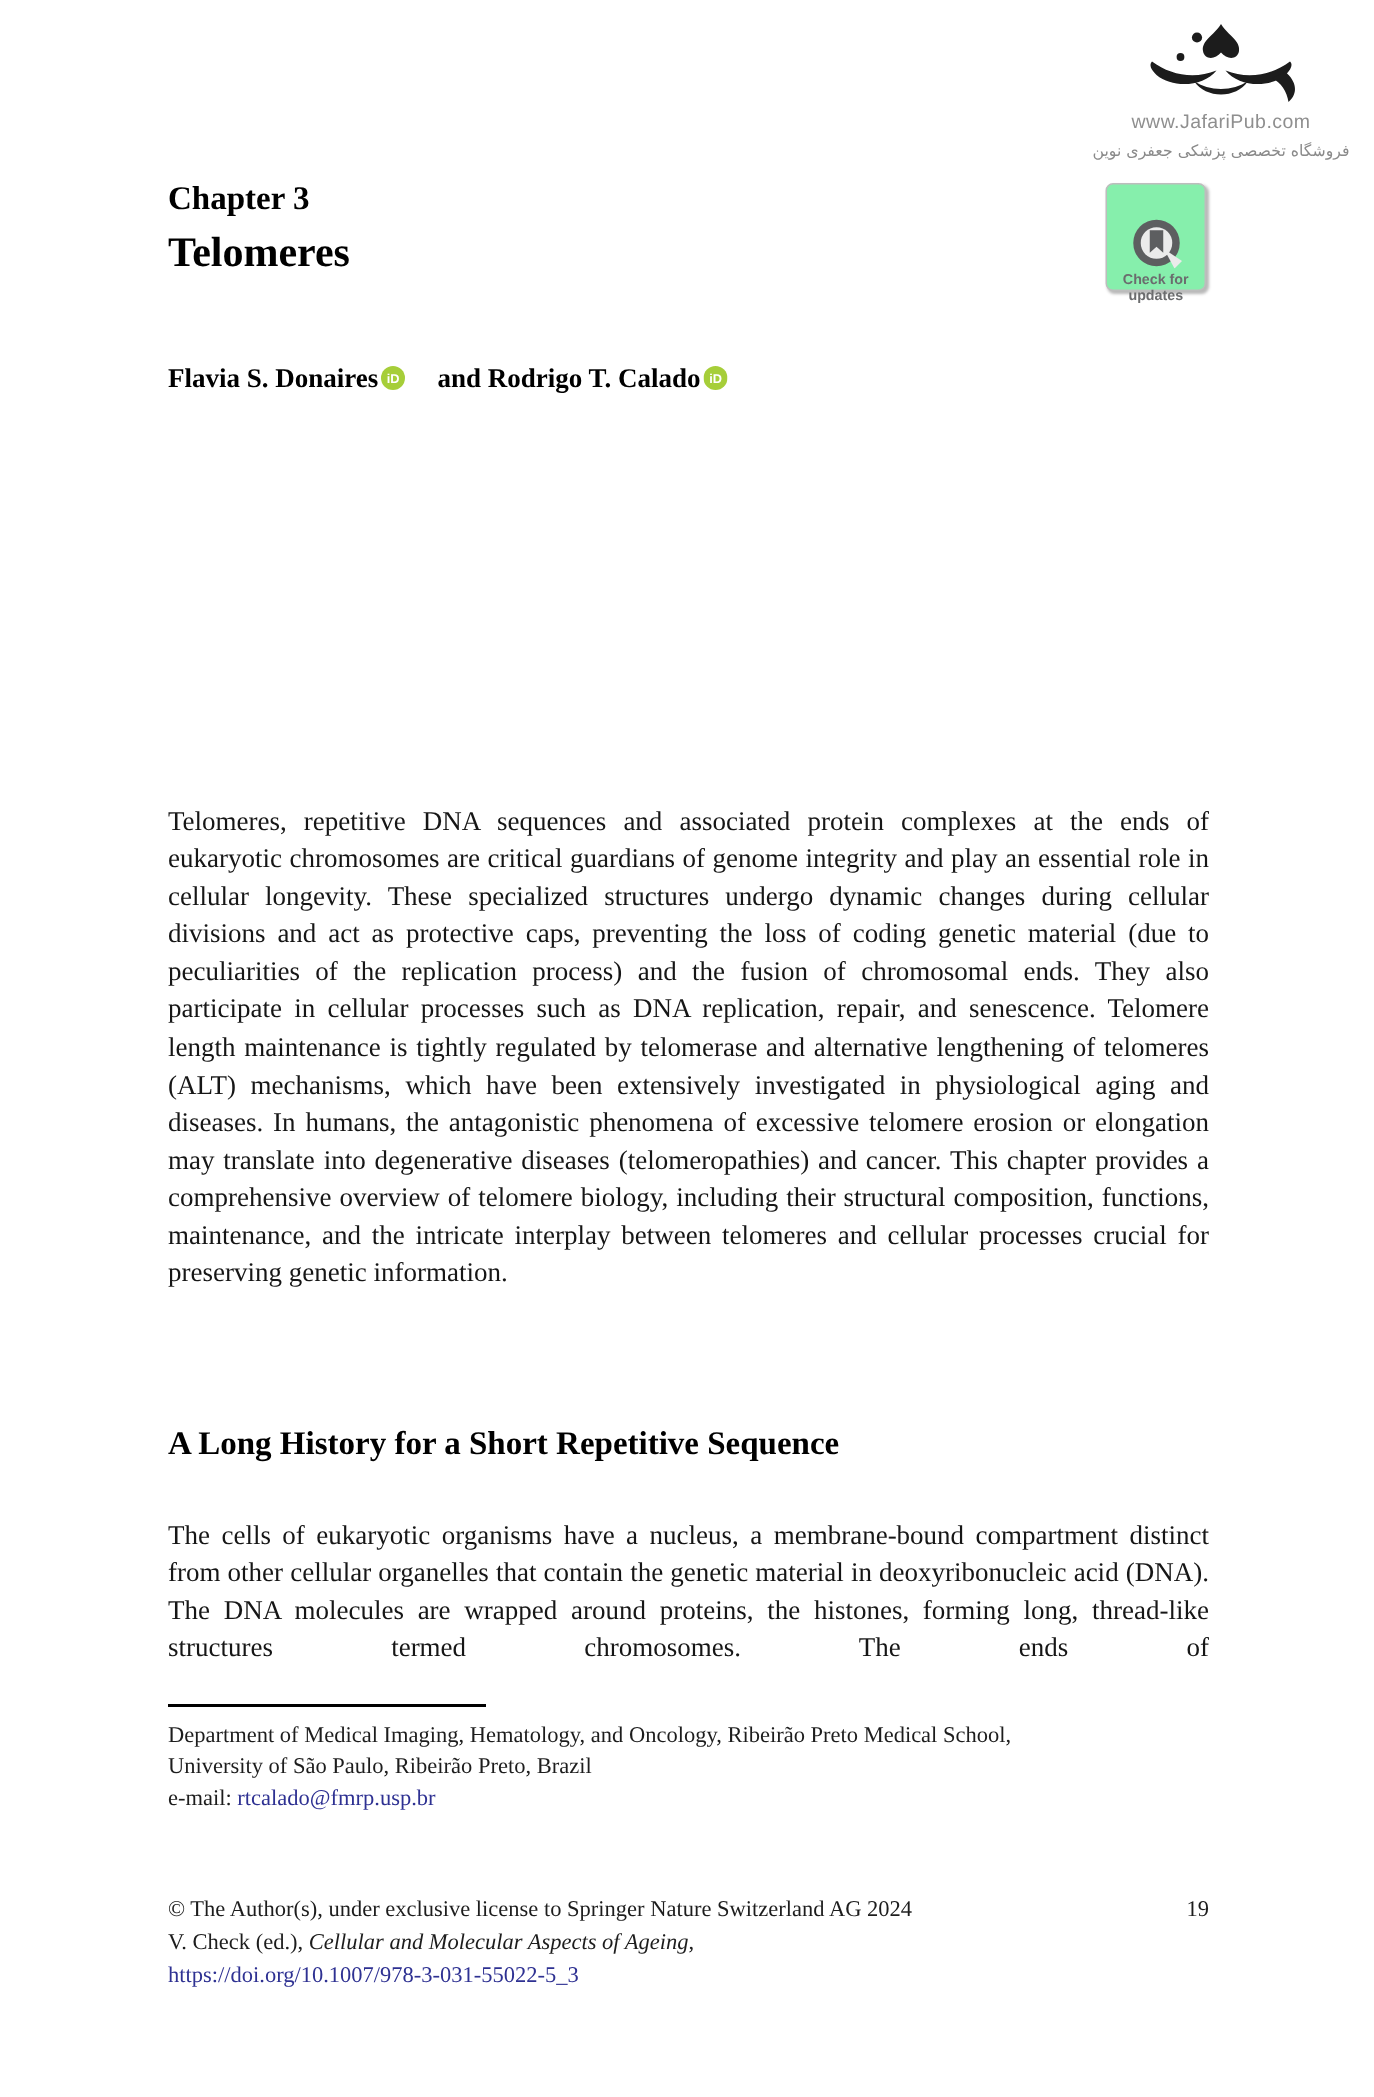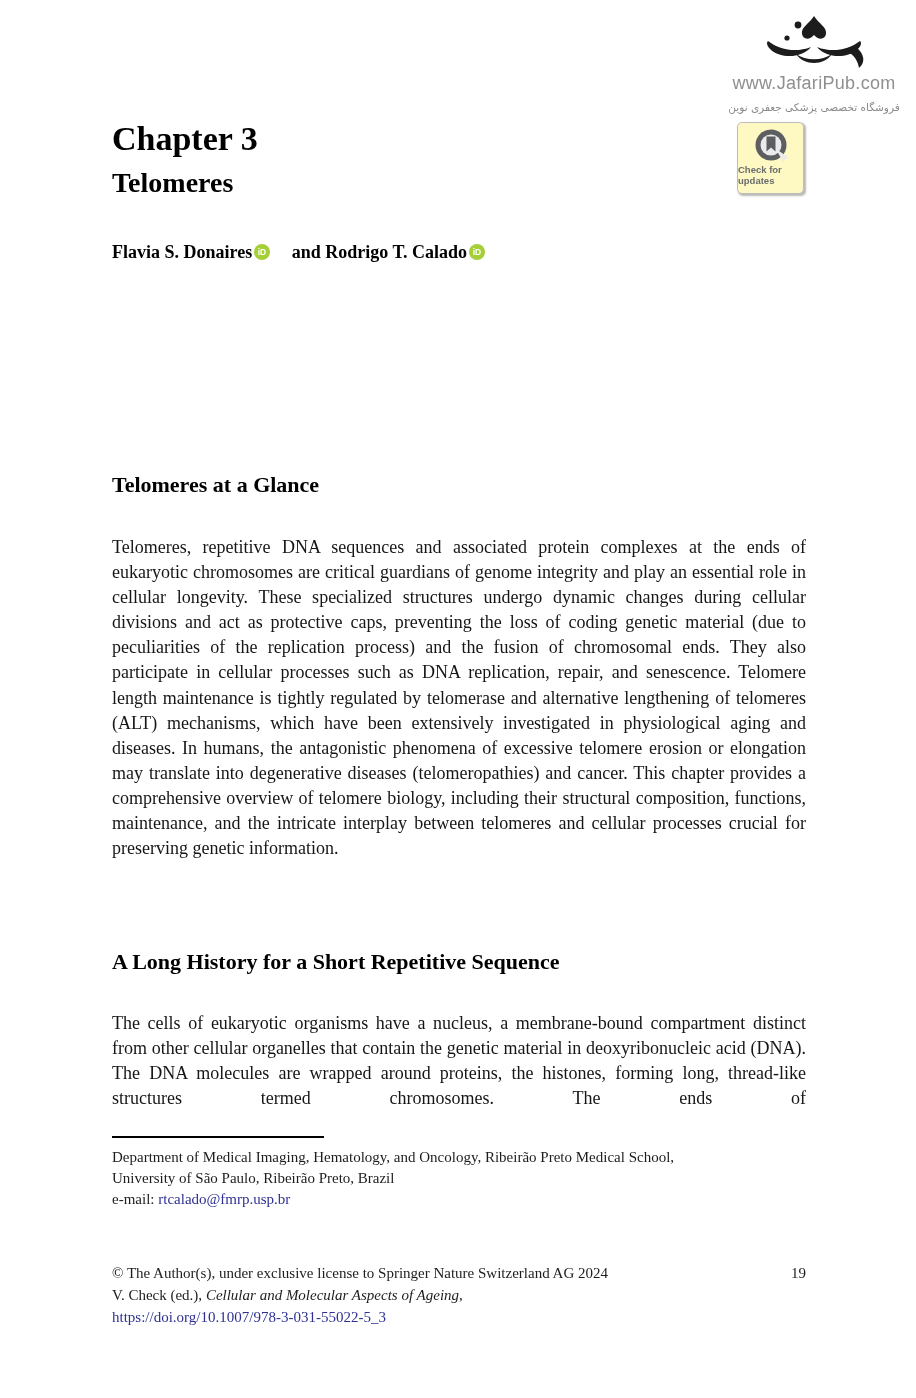--- a/index.html
+++ b/index.html
@@ -21,51 +21,51 @@
   .brand {
     position: absolute;
     top: 14px;
     left: 726px;
     width: 176px;
     text-align: center;
   }
   .brand svg { display: block; margin: 0 auto; }
   .brand-url {
     font-family: "Liberation Sans", "DejaVu Sans", sans-serif;
-    font-size: 18px;
+    font-size: 13px;
     color: #8f8f8f;
     letter-spacing: 0.3px;
     margin-top: 1px;
   }
   .brand-tagline {
     font-family: "DejaVu Sans", sans-serif;
     font-size: 10.5px;
     color: #8a8a8a;
     margin-top: 7px;
     direction: rtl;
   }
 
   
   .chapter-head { position: absolute; left: 112px; top: 119px; }
-  .chapter-label { font-size: 34px; font-weight: bold; line-height: 1.15; color: #000; }
+  .chapter-label { font-size: 22px; font-weight: bold; line-height: 1.15; color: #000; }
   .chapter-title { font-size: 28px; font-weight: bold; line-height: 1.15; margin-top: 9px; color: #000; }
 
   
   .crossmark {
     position: absolute;
     left: 737px;
     top: 122px;
     width: 67px;
     height: 72px;
-    background: #fef9c3;
+    background: #86efac;
     border: 1px solid #bdbdbd;
     border-radius: 5px;
     box-shadow: 1.5px 1.5px 2px rgba(0,0,0,0.28);
-    text-align: left;
-    padding-top: 5px;
+    text-align: center;
+    padding-top: 22px;
     cursor: pointer;
   }
   .crossmark svg { display: block; margin: 0 auto; }
   .cm-text {
     font-family: "Liberation Sans", "DejaVu Sans", sans-serif;
     font-size: 9.5px;
     font-weight: bold;
     color: #6b6c6e;
     line-height: 11px;
     margin-top: 2px;
@@ -184,21 +184,20 @@
   <div class="authors">
     <span>Flavia S. Donaires</span><span class="orcid"><svg width="16" height="16" viewBox="0 0 16 16">
           <circle cx="8" cy="8" r="8" fill="#A6CE39"></circle>
           <text x="8" y="11.2" font-family="Liberation Sans, sans-serif" font-size="8.5" font-weight="bold" fill="#ffffff" text-anchor="middle">iD</text>
         </svg></span><span> and </span><span>Rodrigo T. Calado</span><span class="orcid"><svg width="16" height="16" viewBox="0 0 16 16">
           <circle cx="8" cy="8" r="8" fill="#A6CE39"></circle>
           <text x="8" y="11.2" font-family="Liberation Sans, sans-serif" font-size="8.5" font-weight="bold" fill="#ffffff" text-anchor="middle">iD</text>
         </svg></span>
   </div>
 
-  <h2 class="section-heading sh1">Telomeres at a Glance</h2>
   <p class="body-text p1">Telomeres, repetitive DNA sequences and associated protein complexes at the ends of eukaryotic chromosomes are critical guardians of genome integrity and play an essential role in cellular longevity. These specialized structures undergo dynamic changes during cellular divisions and act as protective caps, preventing the loss of coding genetic material (due to peculiarities of the replication process) and the fusion of chromosomal ends. They also participate in cellular processes such as DNA replication, repair, and senescence. Telomere length maintenance is tightly regulated by telomerase and alternative lengthening of telomeres (ALT) mechanisms, which have been extensively investigated in physiological aging and diseases. In humans, the antagonistic phenomena of excessive telomere erosion or elongation may translate into degenerative diseases (telomeropathies) and cancer. This chapter provides a comprehensive overview of telomere biology, including their structural composition, functions, maintenance, and the intricate interplay between telomeres and cellular processes crucial for preserving genetic information.</p>
 
   <h2 class="section-heading sh2">A Long History for a Short Repetitive Sequence</h2>
   <p class="body-text p2">The cells of eukaryotic organisms have a nucleus, a membrane-bound compartment distinct from other cellular organelles that contain the genetic material in deoxyribonucleic acid (DNA). The DNA molecules are wrapped around proteins, the histones, forming long, thread-like structures termed chromosomes. The ends of</p>
 
   <div class="footnote">
     <div class="fn-rule"></div>
     <div>Department of Medical Imaging, Hematology, and Oncology, Ribeirão Preto Medical School,</div>
     <div>University of São Paulo, Ribeirão Preto, Brazil</div>
     <div><span>e-mail: </span><a class="link">rtcalado@fmrp.usp.br</a></div>

